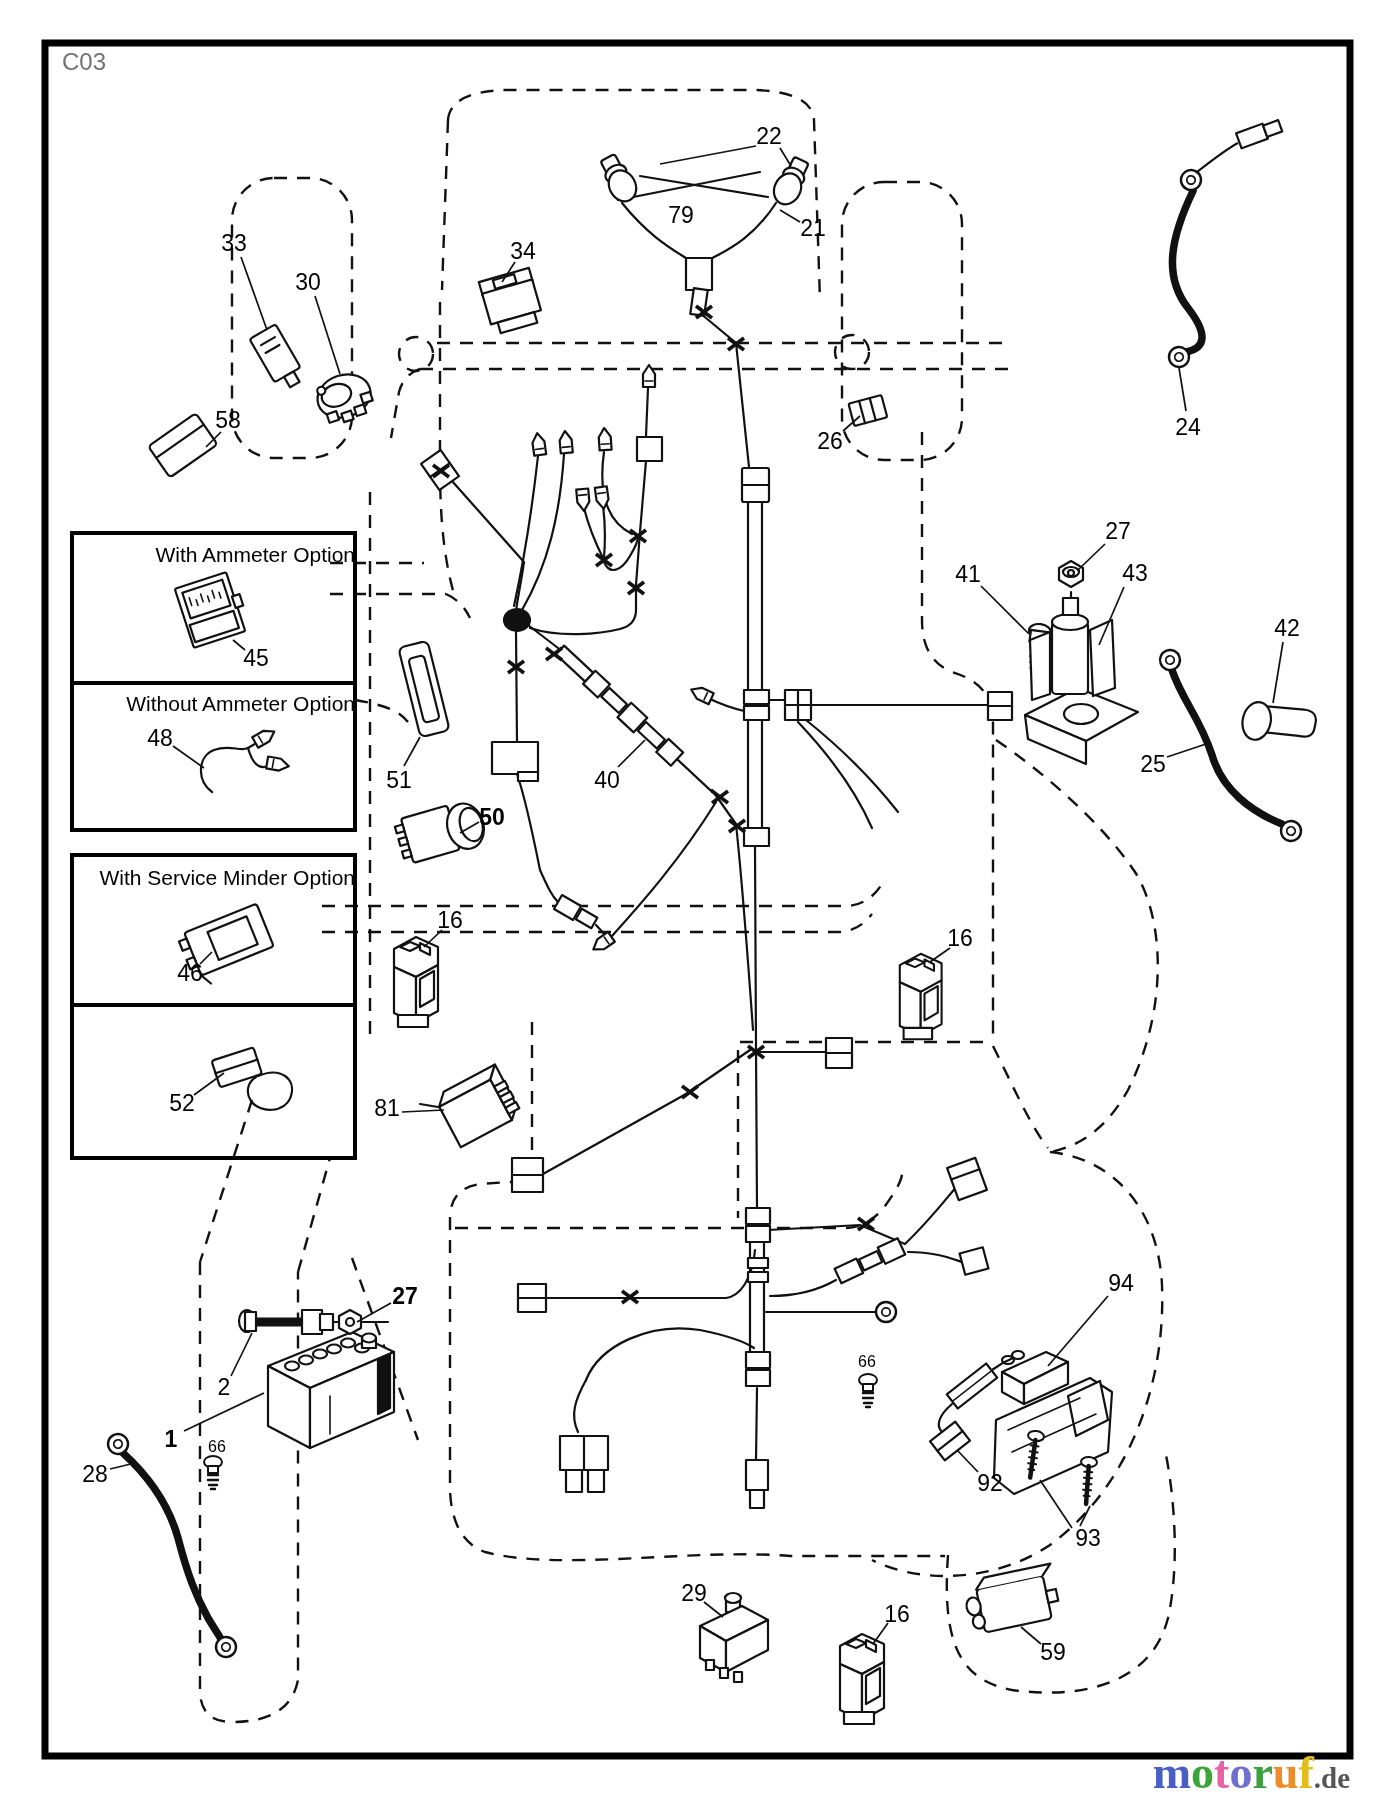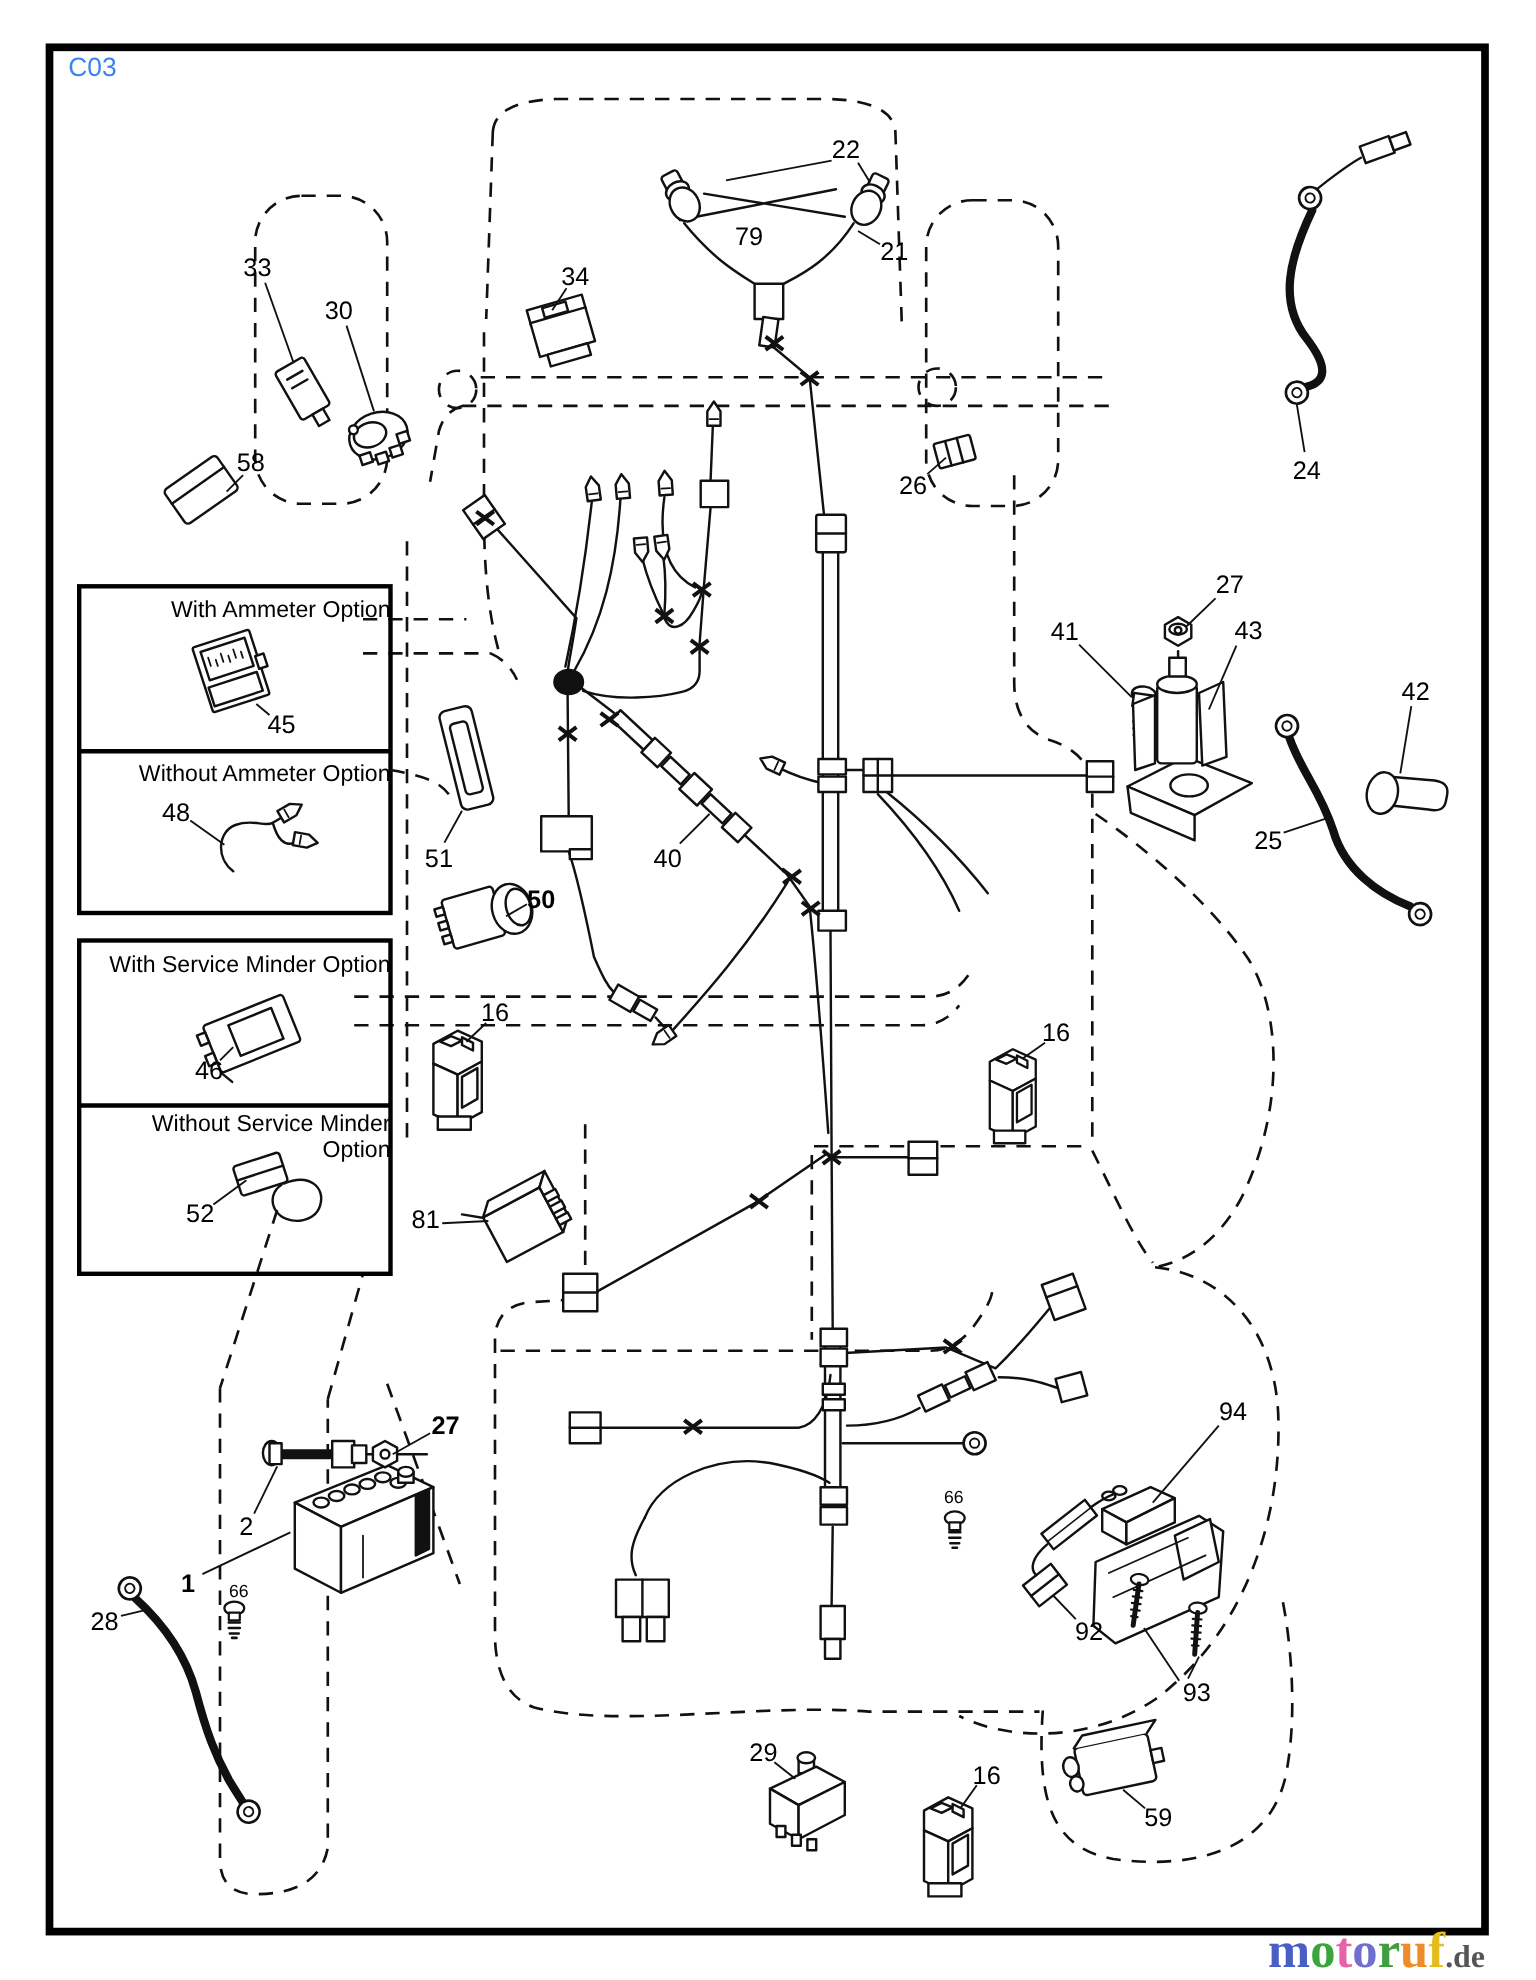--- a/index.html
+++ b/index.html
@@ -1,21 +1,21 @@
 <!DOCTYPE html>
 <html><head>
 <meta charset="utf-8">
 <style>
   html,body{margin:0;padding:0;background:#fff;}
   .page{position:relative;width:1396px;height:1800px;background:#fff;overflow:hidden;
         font-family:"Liberation Sans",sans-serif;}
   .page svg{position:absolute;left:0;top:0;}
   .opt-title{position:absolute;text-align:right;font-size:21px;color:#000;
              font-family:"Liberation Sans",sans-serif;}
-  #code-label{position:absolute;left:62px;top:48px;font-size:24px;color:#3b82f6;}
+  #code-label{position:absolute;left:62px;top:48px;font-size:24px;color:#737373;}
   #logo{position:absolute;left:1040px;top:1750px;width:310px;text-align:right;
         font-family:"Liberation Serif",serif;font-weight:bold;font-size:46px;line-height:46px;}
   #logo .suffix{font-size:29px;font-weight:bold;}
 </style>
 </head>
 <body>
 
 <div class="page">
 
 <svg width="1396" height="1800" viewBox="0 0 1396 1800">
@@ -572,19 +572,18 @@
         <line x1="888" y1="1623" x2="873" y2="1644" stroke="#111" stroke-width="1.7"></line>
         <text x="897" y="1622.05" text-anchor="middle" font-size="23" font-family="&quot;Liberation Sans&quot;, sans-serif" fill="#000">16</text>
       </g>
 </svg>
 
 <div id="code-label">C03</div>
 
 <div class="opt-title" style="left:72px;top:543px;width:283px">With Ammeter Option</div>
 <div class="opt-title" style="left:72px;top:692px;width:283px">Without Ammeter Option</div>
 <div class="opt-title" style="left:72px;top:866px;width:283px">With Service Minder Option</div>
-<div class="opt-title" style="left:72px;top:1010px;width:283px">Without Service Minder Option</div>
 
 <div id="logo">
   <span id="logo-brand"><span style="color: rgb(74, 95, 197);">m</span><span style="color: rgb(58, 165, 58);">o</span><span style="color: rgb(231, 99, 168);">t</span><span style="color: rgb(111, 111, 208);">o</span><span style="color: rgb(63, 158, 63);">r</span><span style="color: rgb(239, 140, 42);">u</span><span style="color: rgb(226, 189, 27);">f</span></span><span id="logo-suffix" class="suffix" style="color: rgb(85, 85, 85);">.de</span>
 </div>
 
 </div>
 
 </body></html>

